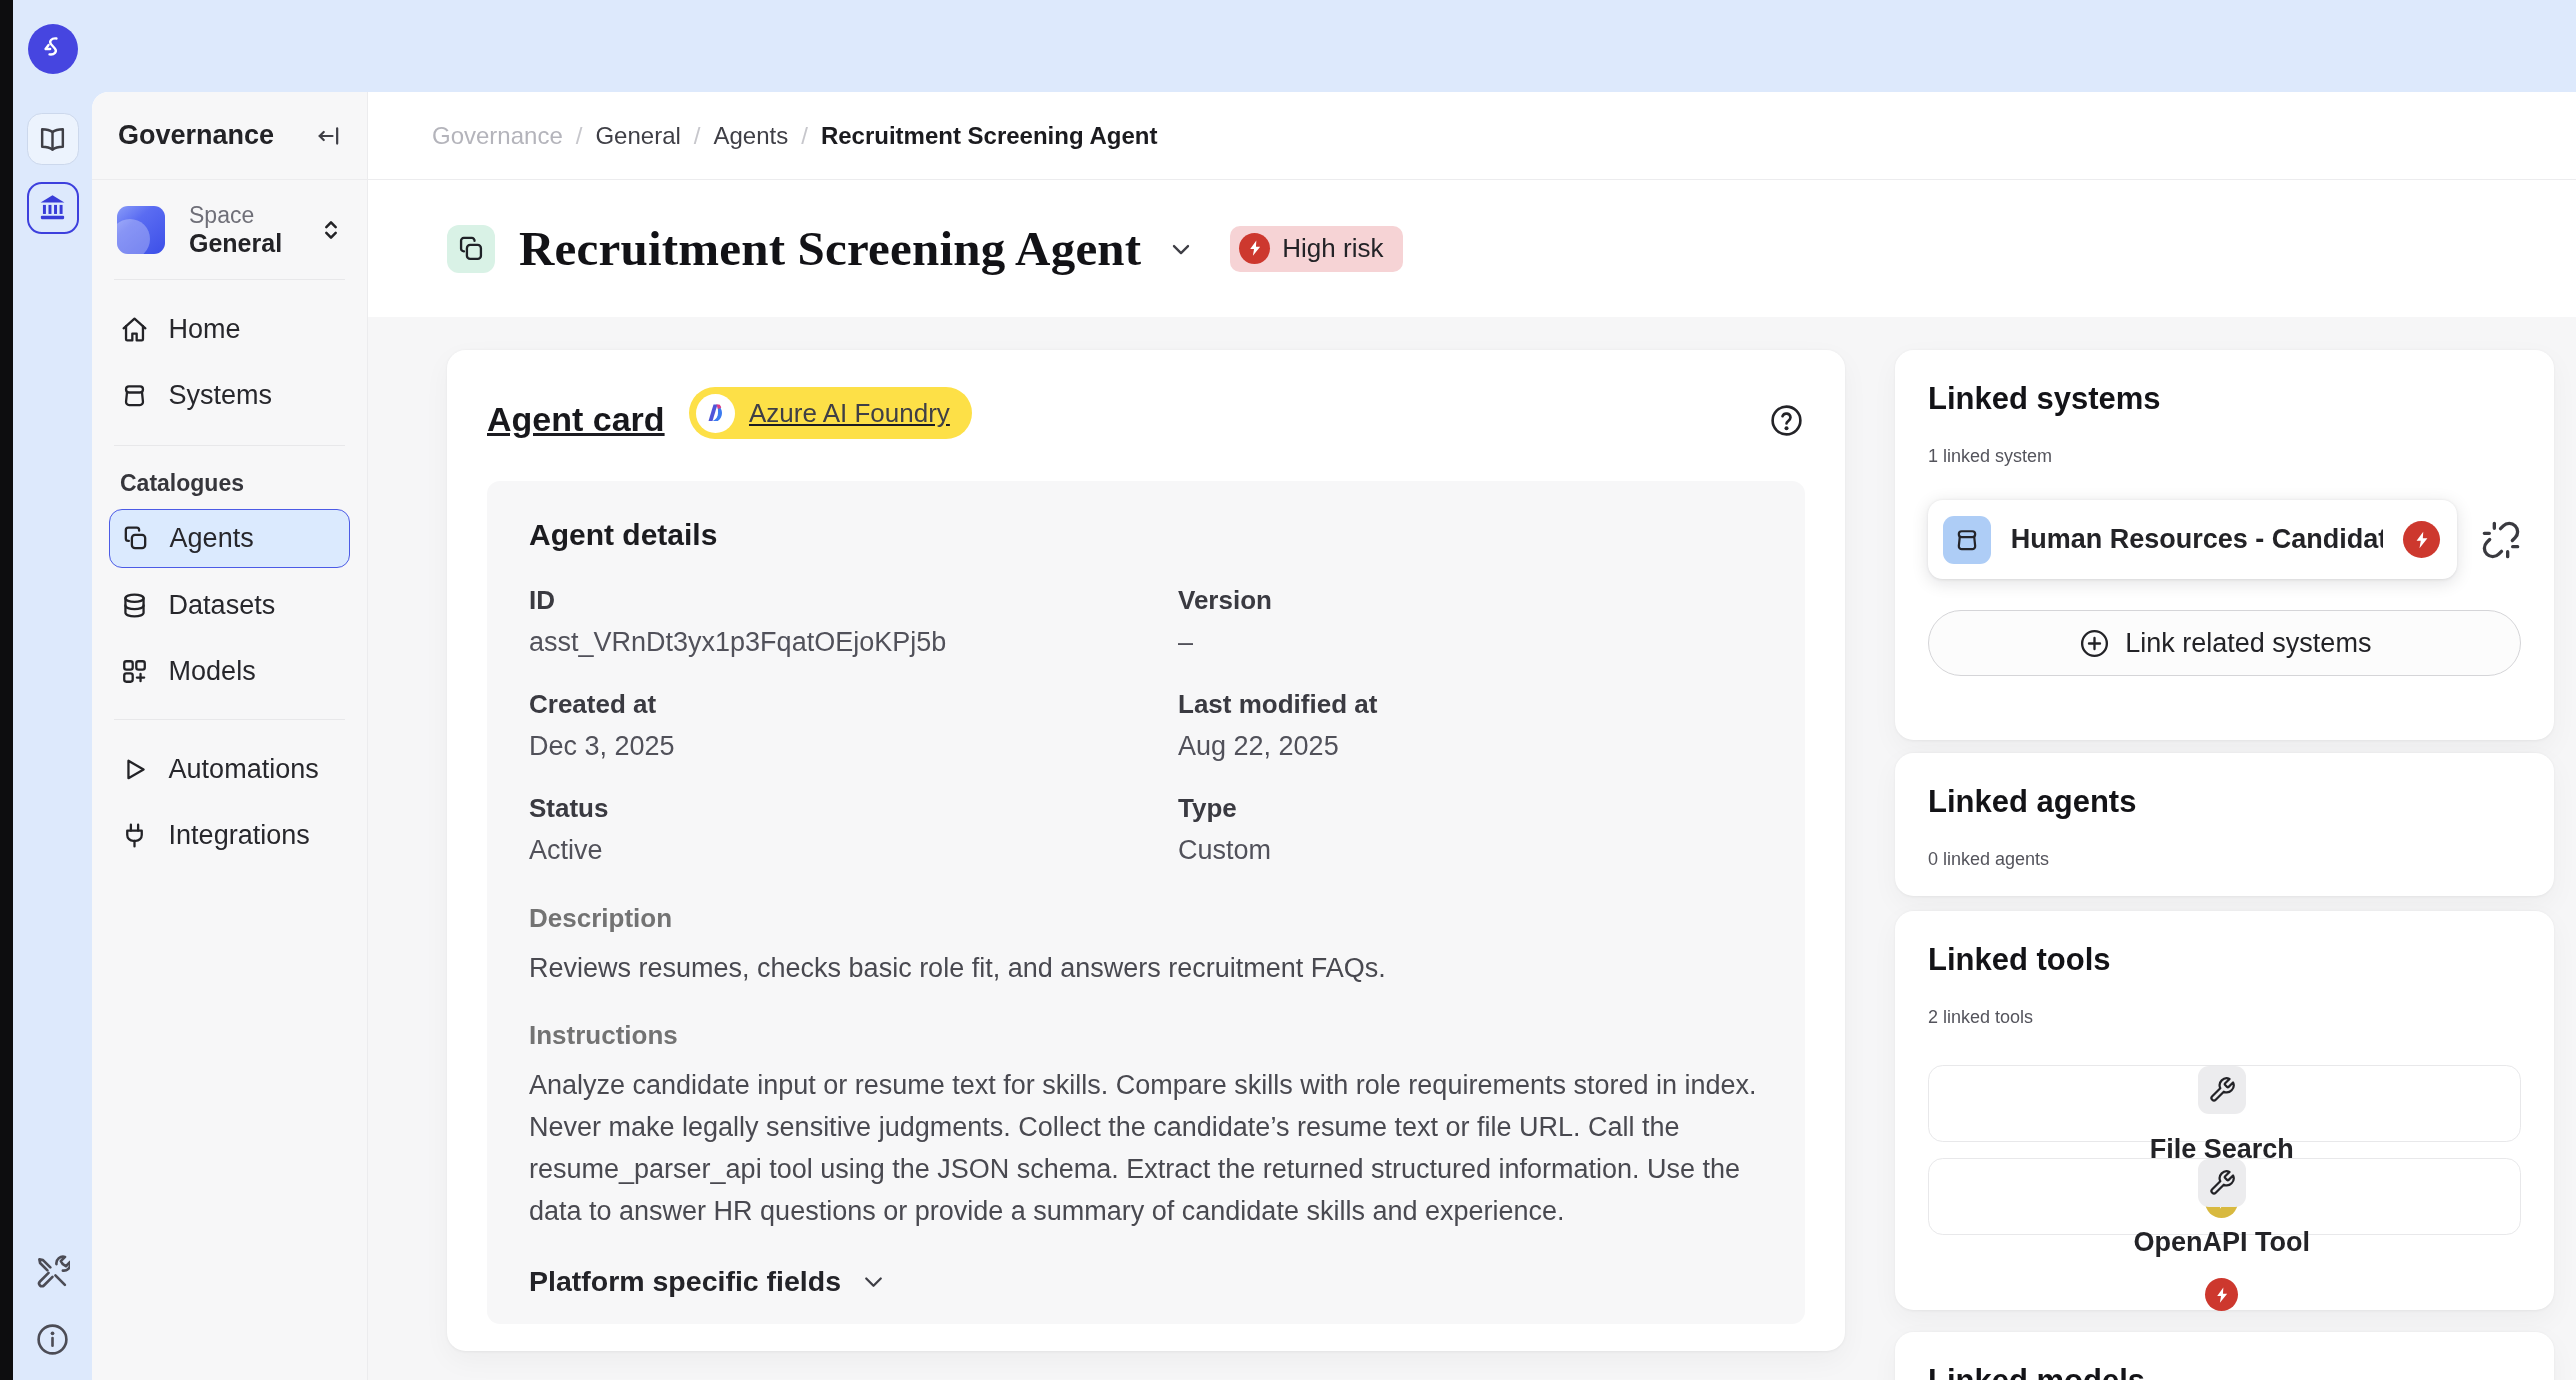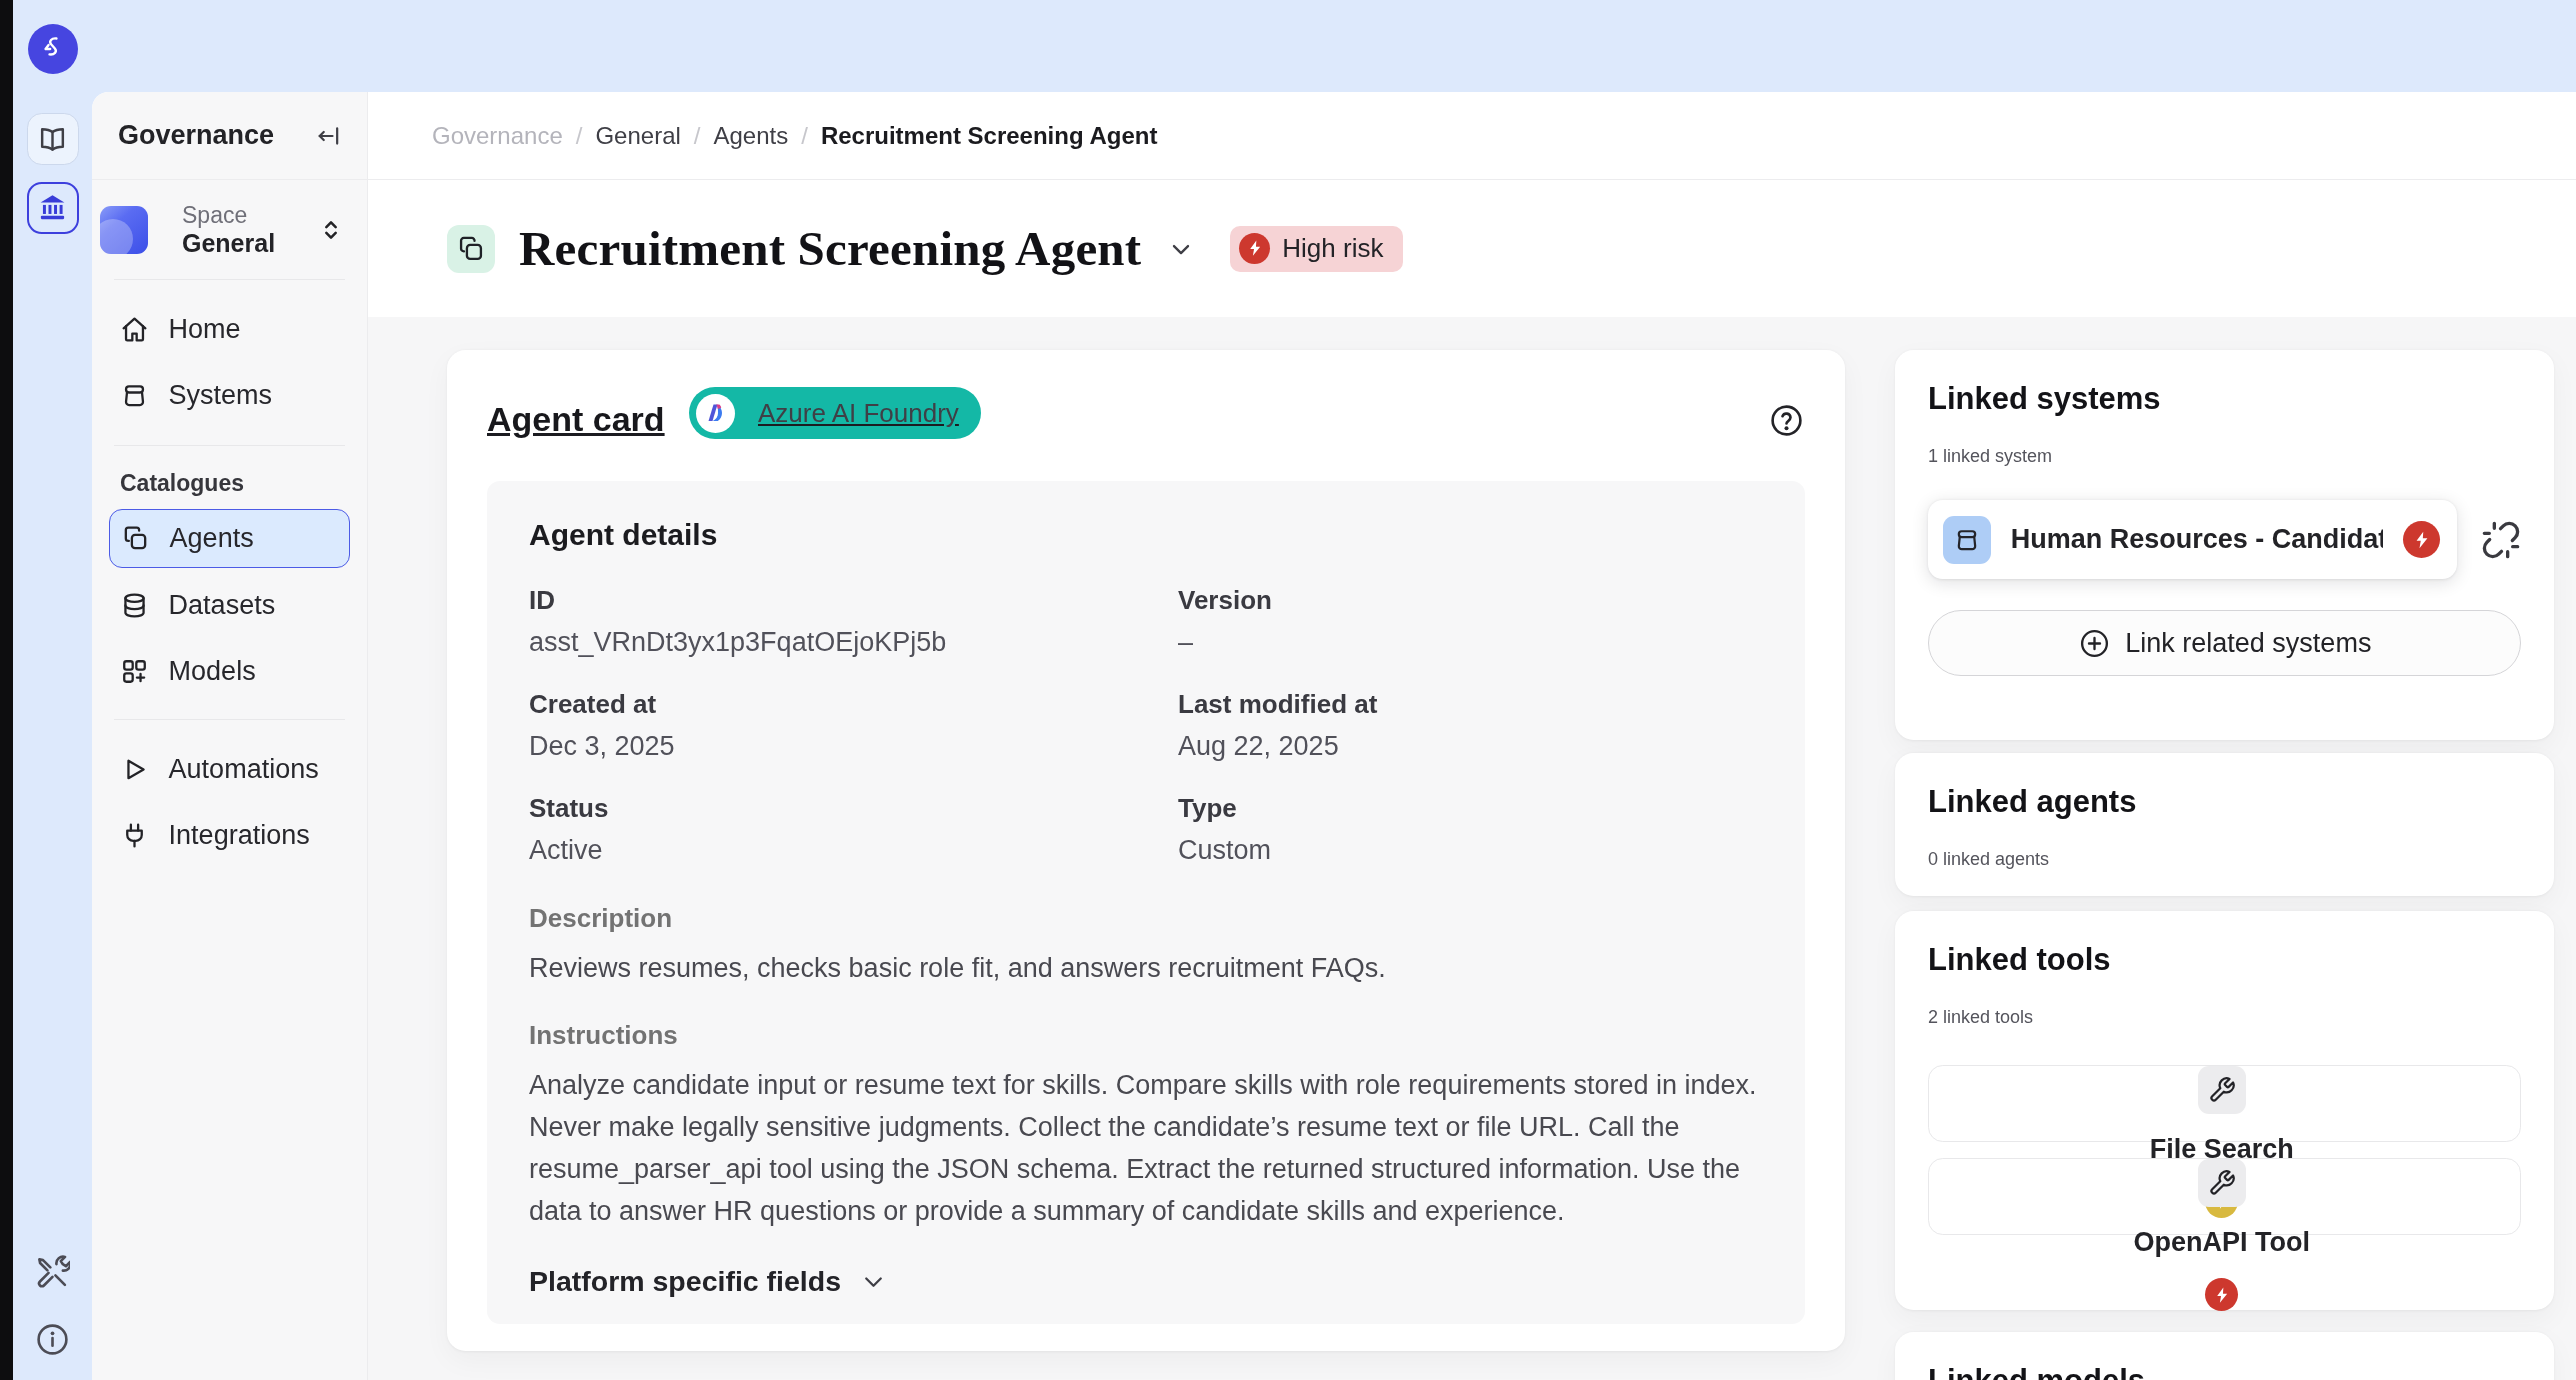--- a/index.html
+++ b/index.html
@@ -39,21 +39,21 @@
   }
 
   
   .sidebar { width:276px; flex:none; background:#f7f7f8; border-right:0.9px solid #ececee; display:flex; flex-direction:column; }
   .sb-header {
     height:88px; flex:none; border-bottom:0.9px solid #ececee;
     display:flex; align-items:center; justify-content:space-between; padding:0 24px 0 26px;
   }
   .sb-title { font-size:27px; font-weight:700; color:#232327; }
   .sb-collapse { color:#3f3f46; cursor:pointer; }
-  .space-row { display:flex; align-items:center; gap:34px; padding:22px 22px 20px 8px; }
+  .space-row { display:flex; align-items:center; gap:24px; padding:22px 22px 20px 25px; }
   .space-avatar {
     width:48px; height:48px; border-radius:11px; flex:none;
     background:linear-gradient(140deg,#8a9cf8 0%,#5a6cf2 35%,#3c4fe8 100%);
     position:relative; overflow:hidden;
   }
   .space-avatar::after {
     content:""; position:absolute; left:-7.4px; top:13px; width:40px; height:40px; border-radius:50%;
     background:rgba(255,255,255,.28);
   }
   .space-texts { flex:1; line-height:1.18; }
@@ -88,21 +88,21 @@
 
   .content { flex:1; background:#f6f6f7; display:flex; gap:50px; padding:33px 22px 0 79px; overflow:hidden; }
 
   
   .agent-card {
     width:1398px; height:1001px; flex:none; background:#fff; border-radius:18.4px; padding:37px 40px;
     box-shadow:0 0.9px 2.8px rgba(18,18,22,.05), 0 9.2px 28px rgba(18,18,22,.04);
   }
   .ac-header { display:flex; align-items:flex-end; gap:24px;text-decoration:underline; }
   .ac-title { font-size:34px; font-weight:700; color:#18181c; }
-  .platform-badge { height:52px; border-radius:26px; background:#14b8a6; display:flex; align-items:center; gap:23px; padding:0 22px 0 7.4px; }
+  .platform-badge { height:52px; border-radius:26px; background:#fde047; display:flex; align-items:center; gap:14px; padding:0 22px 0 7.4px; }
   .platform-logo { width:39px; height:39px; border-radius:50%; background:#fff; display:flex; align-items:center; justify-content:center; }
   .platform-name { font-size:26px; color:#3f3f46; }
   .help-icon { margin-left:auto; color:#232327; cursor:pointer; }
 
   .details-panel { margin-top:42px; height:843px; background:#f7f7f8; border-radius:13px; padding:37px 42px; overflow:hidden; }
   .dp-title { font-size:30px; font-weight:700; color:#1b1b1f; }
   .fields-grid { margin-top:33px; display:grid; grid-template-columns:649px 1fr; row-gap:31px; }
   .f-label { font-size:26px; font-weight:700; color:#3a3a41; }
   .f-value { margin-top:11px; font-size:27px; color:#51515a; }
   .block-label { font-size:26px; font-weight:700; color:#737373; }

